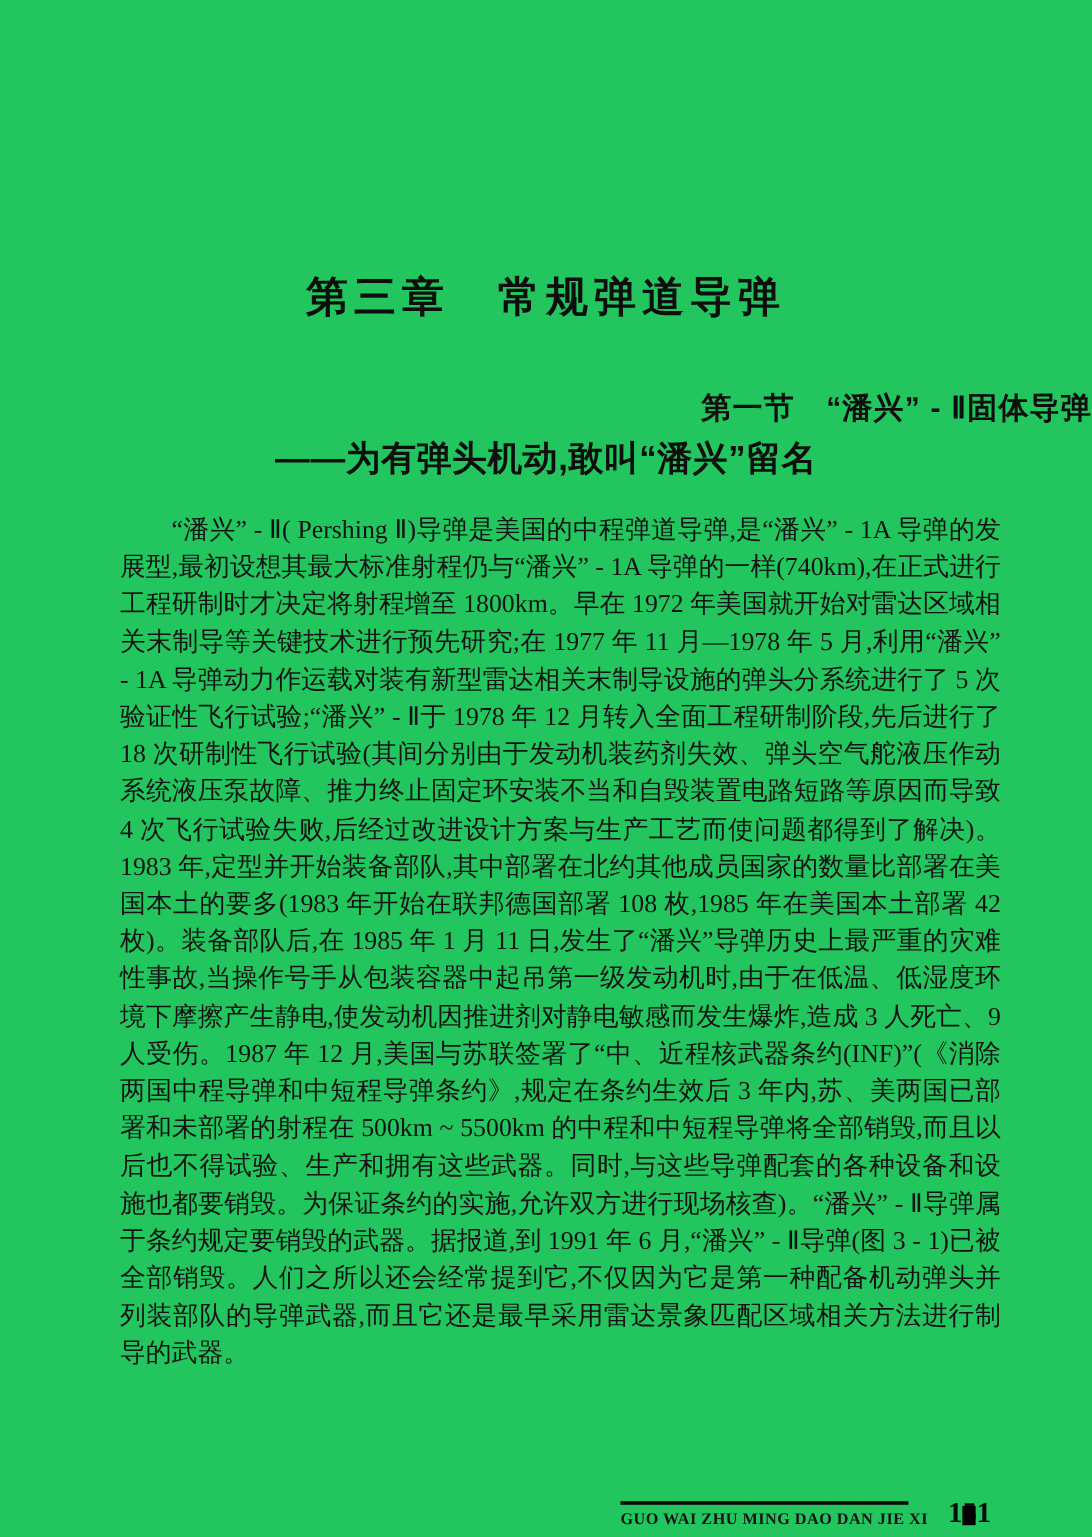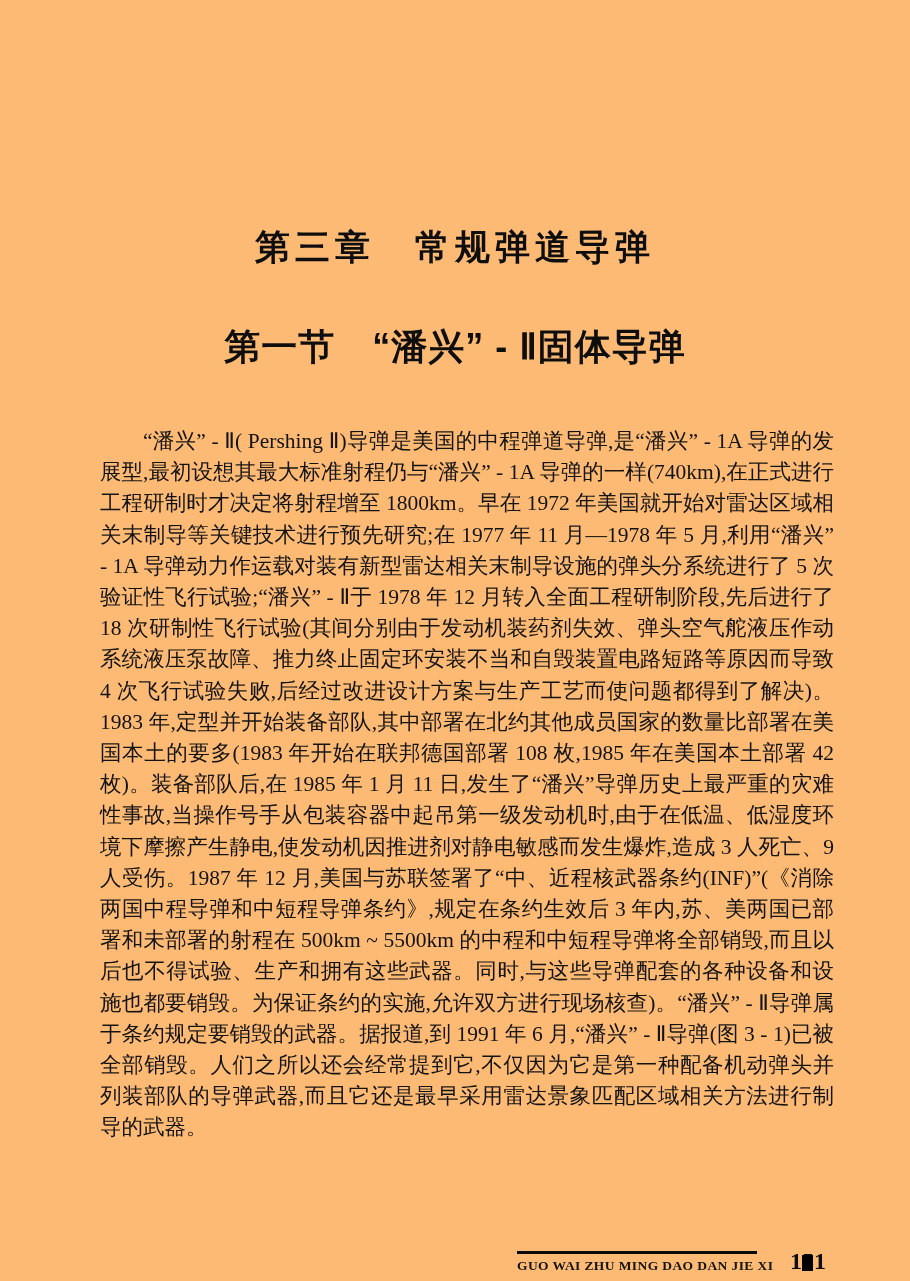--- a/index.html
+++ b/index.html
@@ -5,21 +5,21 @@
   html, body {
     margin: 0;
     padding: 0;
     background: #e8e8e8;
   }
   .page {
     position: relative;
     width: 910px;
     height: 1281px;
     margin: 0 auto;
-    background: #fdba74;
+    background: #22c55e;
     color: #121212;
     overflow: hidden;
     font-family: "Liberation Serif", serif;
   }
   .chapter-title {
     position: absolute;
     top: 224px;
     left: 0;
     width: 910px;
     margin: 0;
@@ -30,24 +30,24 @@
     letter-spacing: 5px;
     color: #0e0e0e;
     white-space: nowrap;
   }
   .section-title {
     position: absolute;
     top: 323px;
     left: 0;
     width: 910px;
     margin: 0;
-    text-align: center;
+    text-align: right;
     font-family: "Liberation Sans", sans-serif;
     font-weight: 700;
-    font-size: 36px;
+    font-size: 25px;
     letter-spacing: 1px;
     color: #0e0e0e;
     white-space: nowrap;
   }
   .section-subtitle {
     position: absolute;
     top: 363px;
     left: 0;
     width: 910px;
     margin: 0;
@@ -115,20 +115,21 @@
 </style>
 </head>
 <body>
 
 <div class="page">
 
   <h1 class="chapter-title">第三章　常规弹道导弹</h1>
 
   <h2 class="section-title">第一节　“潘兴” - Ⅱ固体导弹</h2>
 
+  <h2 class="section-subtitle">——为有弹头机动,敢叫“潘兴”留名</h2>
 
   <div class="body-text">
     <p>“潘兴” - Ⅱ( Pershing Ⅱ)导弹是美国的中程弹道导弹,是“潘兴” - 1A 导弹的发展型,最初设想其最大标准射程仍与“潘兴” - 1A 导弹的一样(740km),在正式进行工程研制时才决定将射程增至 1800km。早在 1972 年美国就开始对雷达区域相关末制导等关键技术进行预先研究;在 1977 年 11 月—1978 年 5 月,利用“潘兴” - 1A 导弹动力作运载对装有新型雷达相关末制导设施的弹头分系统进行了 5 次验证性飞行试验;“潘兴” - Ⅱ于 1978 年 12 月转入全面工程研制阶段,先后进行了 18 次研制性飞行试验(其间分别由于发动机装药剂失效、弹头空气舵液压作动系统液压泵故障、推力终止固定环安装不当和自毁装置电路短路等原因而导致 4 次飞行试验失败,后经过改进设计方案与生产工艺而使问题都得到了解决)。1983 年,定型并开始装备部队,其中部署在北约其他成员国家的数量比部署在美国本土的要多(1983 年开始在联邦德国部署 108 枚,1985 年在美国本土部署 42 枚)。装备部队后,在 1985 年 1 月 11 日,发生了“潘兴”导弹历史上最严重的灾难性事故,当操作号手从包装容器中起吊第一级发动机时,由于在低温、低湿度环境下摩擦产生静电,使发动机因推进剂对静电敏感而发生爆炸,造成 3 人死亡、9 人受伤。1987 年 12 月,美国与苏联签署了“中、近程核武器条约(INF)”(《消除两国中程导弹和中短程导弹条约》,规定在条约生效后 3 年内,苏、美两国已部署和未部署的射程在 500km ~ 5500km 的中程和中短程导弹将全部销毁,而且以后也不得试验、生产和拥有这些武器。同时,与这些导弹配套的各种设备和设施也都要销毁。为保证条约的实施,允许双方进行现场核查)。“潘兴” - Ⅱ导弹属于条约规定要销毁的武器。据报道,到 1991 年 6 月,“潘兴” - Ⅱ导弹(图 3 - 1)已被全部销毁。人们之所以还会经常提到它,不仅因为它是第一种配备机动弹头并列装部队的导弹武器,而且它还是最早采用雷达景象匹配区域相关方法进行制导的武器。</p>
   </div>
 
   <div class="footer-rule"></div>
 
   <div class="running-title">GUO WAI ZHU MING DAO DAN JIE XI</div>
 
   <div class="page-number">151</div>

